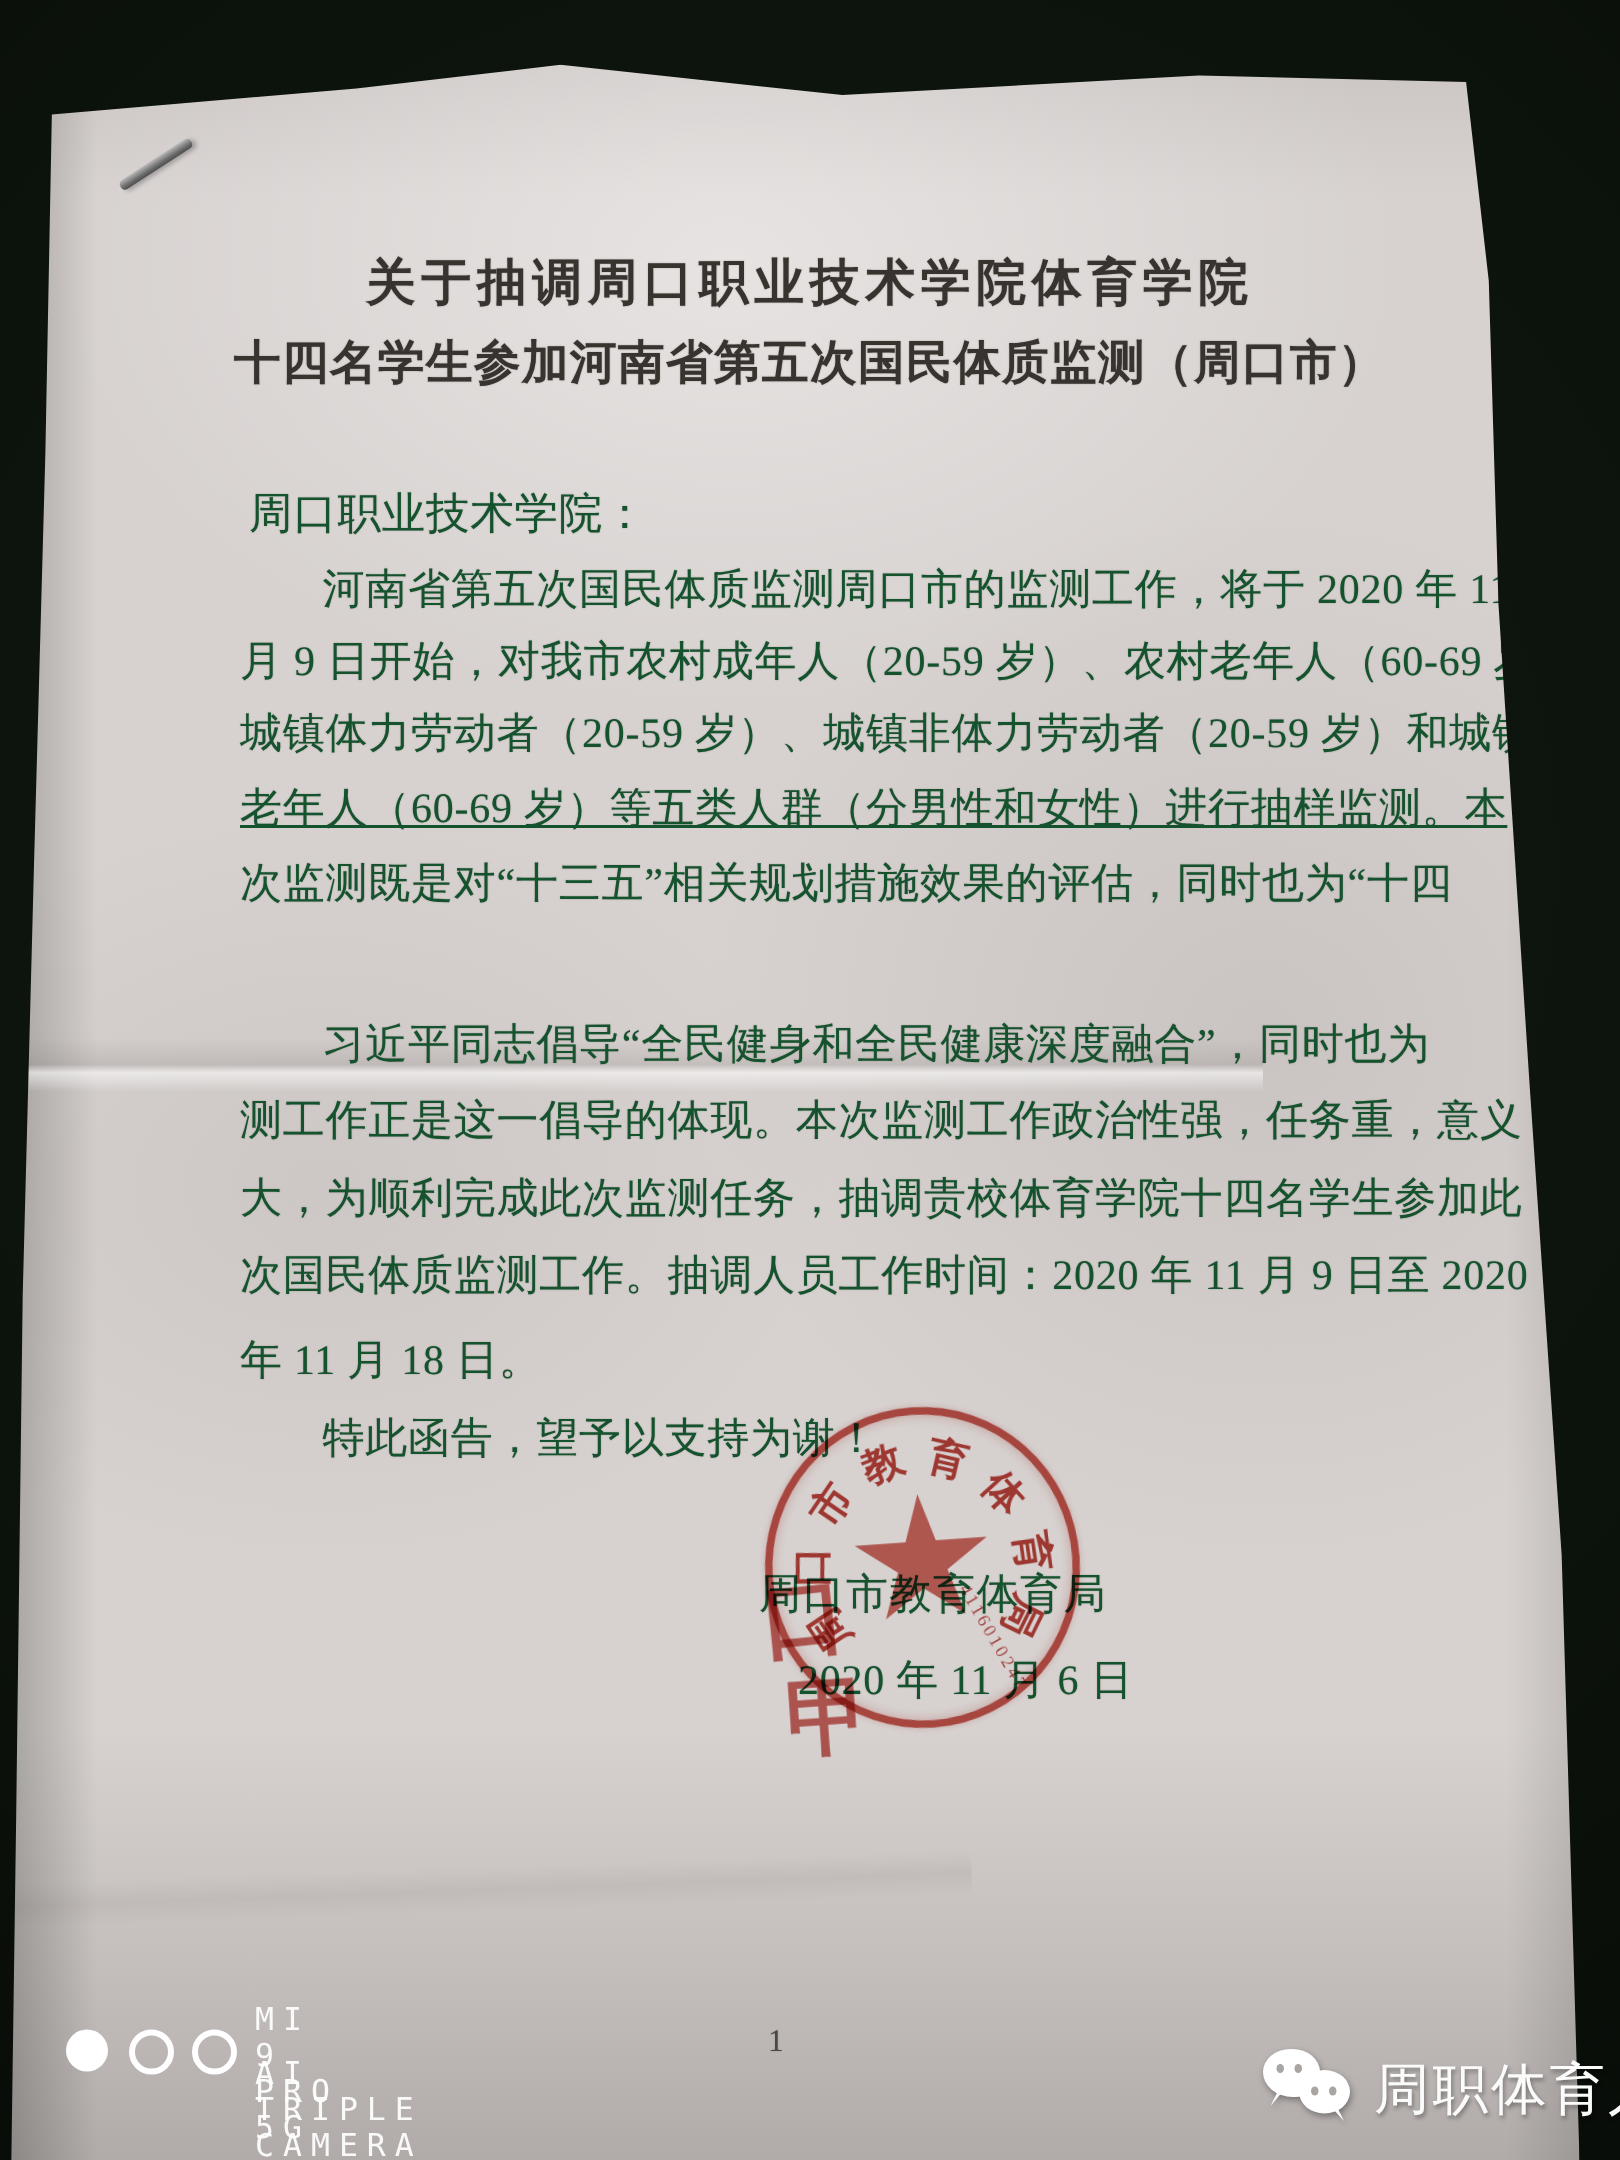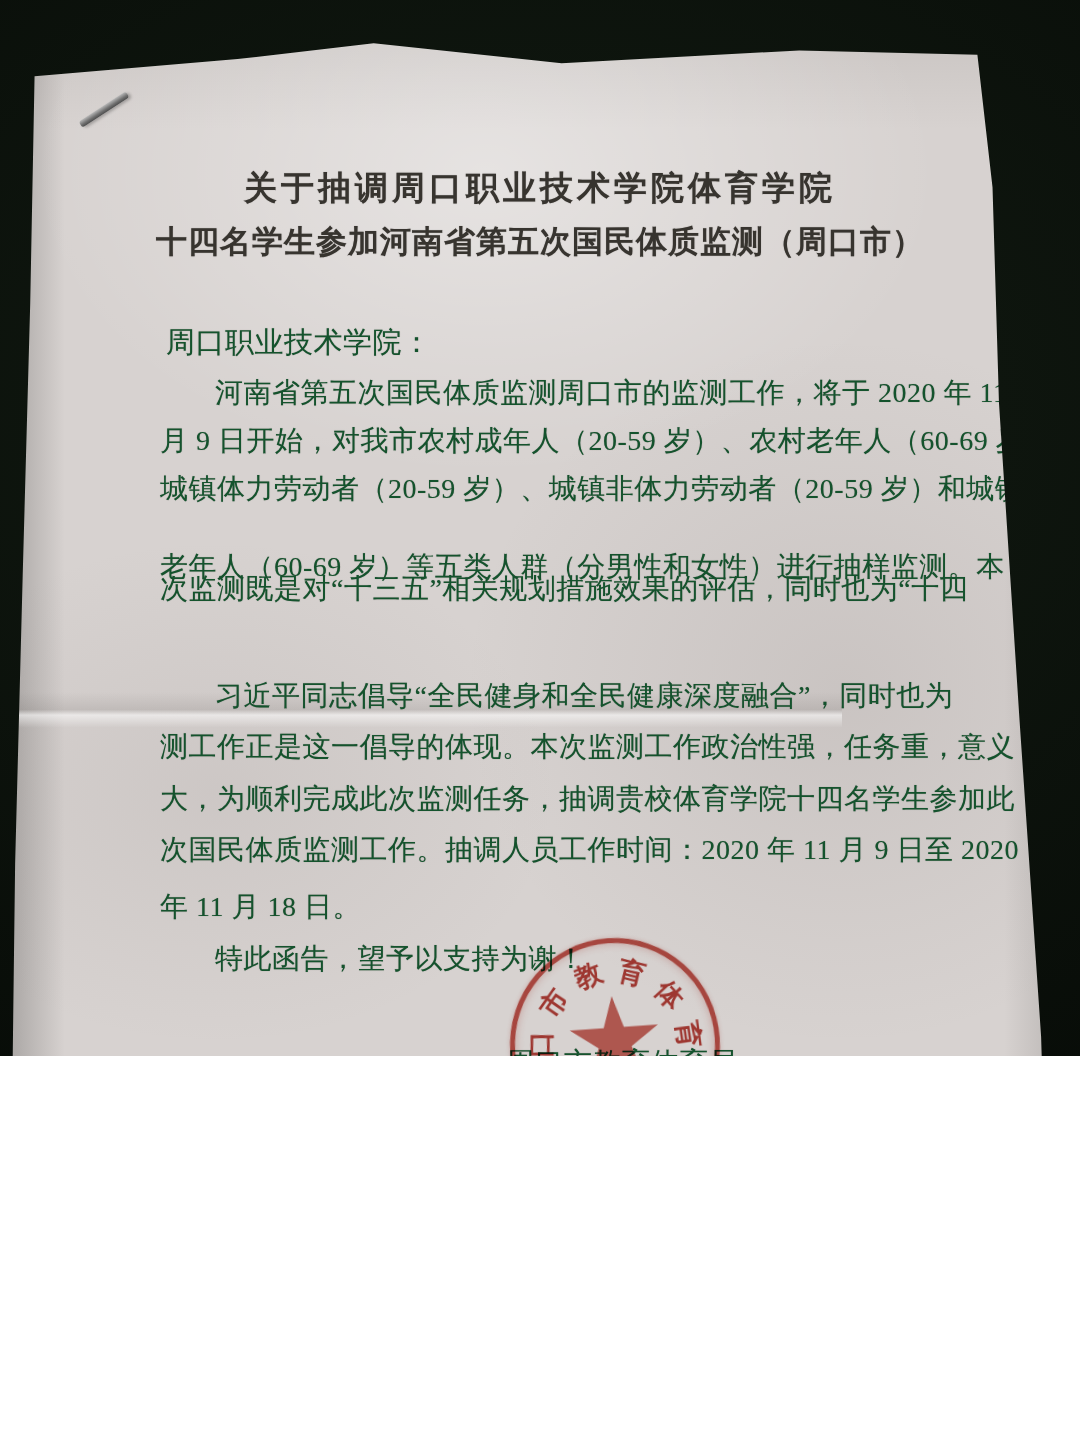--- a/index.html
+++ b/index.html
@@ -1,17 +1,17 @@
 <!DOCTYPE html>
 <html><head>
 <meta charset="utf-8">
 <style>
   html,body{margin:0;padding:0;}
   body{width:1080px;height:1440px;overflow:hidden;font-family:"Liberation Serif","DejaVu Serif",serif;}
-  .scene{position:relative;width:1080px;height:1056px;
+  .scene{position:relative;width:1080px;height:1440px;
     background:
       radial-gradient(120% 90% at 50% 40%, rgba(24,36,24,.55), rgba(5,8,5,.95)),
       #0c120c;
     overflow:hidden;}
   
   .paper{position:absolute;left:0;top:0;width:1080px;height:1440px;
     background:#d7d2d0;
     clip-path:polygon(3.2% 5.3%, 22% 4.1%, 34.6% 3.0%, 52% 4.4%, 74% 3.5%, 90.5% 3.8%,
                       91.9% 13%, 92.5% 28%, 94.4% 50%, 96.4% 72%, 97.5% 100%,
                       0.7% 100%, 1.0% 84%, 1.4% 60%, 2.1% 40%, 2.8% 21%);}
@@ -96,21 +96,21 @@
     <div class="crease-low"></div>
 
     <div class="tline title1">关于抽调周口职业技术学院体育学院</div>
     <div class="tline title2">十四名学生参加河南省第五次国民体质监测（周口市）</div>
 
     <div class="bline salut" style="left:166px;top:323px;">周口职业技术学院：</div>
 
     <div class="bline" style="left:215px;top:374px;">河南省第五次国民体质监测周口市的监测工作，将于 2020 年 11</div>
     <div class="bline" style="left:160px;top:422px;">月 9 日开始，对我市农村成年人（20-59 岁）、农村老年人（60-69 岁）、</div>
     <div class="bline" style="left:160px;top:470px;">城镇体力劳动者（20-59 岁）、城镇非体力劳动者（20-59 岁）和城镇</div>
-    <div class="bline" style="left:160px;top:548px;">老年人（60-69 岁）等五类人群（分男性和女性）进行抽样监测。本</div>
+    <div class="bline" style="left:160px;top:520px;text-decoration:underline;">老年人（60-69 岁）等五类人群（分男性和女性）进行抽样监测。本</div>
     <div class="bline" style="left:160px;top:570px;">次监测既是对“十三五”相关规划措施效果的评估，同时也为“十四</div>
 
     <div class="bline" style="left:215px;top:677px;">习近平同志倡导“全民健身和全民健康深度融合”，同时也为</div>
     <div class="bline" style="left:160px;top:728px;">测工作正是这一倡导的体现。本次监测工作政治性强，任务重，意义</div>
     <div class="bline" style="left:160px;top:780px;">大，为顺利完成此次监测任务，抽调贵校体育学院十四名学生参加此</div>
     <div class="bline" style="left:160px;top:831px;">次国民体质监测工作。抽调人员工作时间：2020 年 11 月 9 日至 2020</div>
     <div class="bline" style="left:160px;top:888px;">年 11 月 18 日。</div>
 
     <div class="bline" style="left:215px;top:940px;">特此函告，望予以支持为谢！</div>
 

